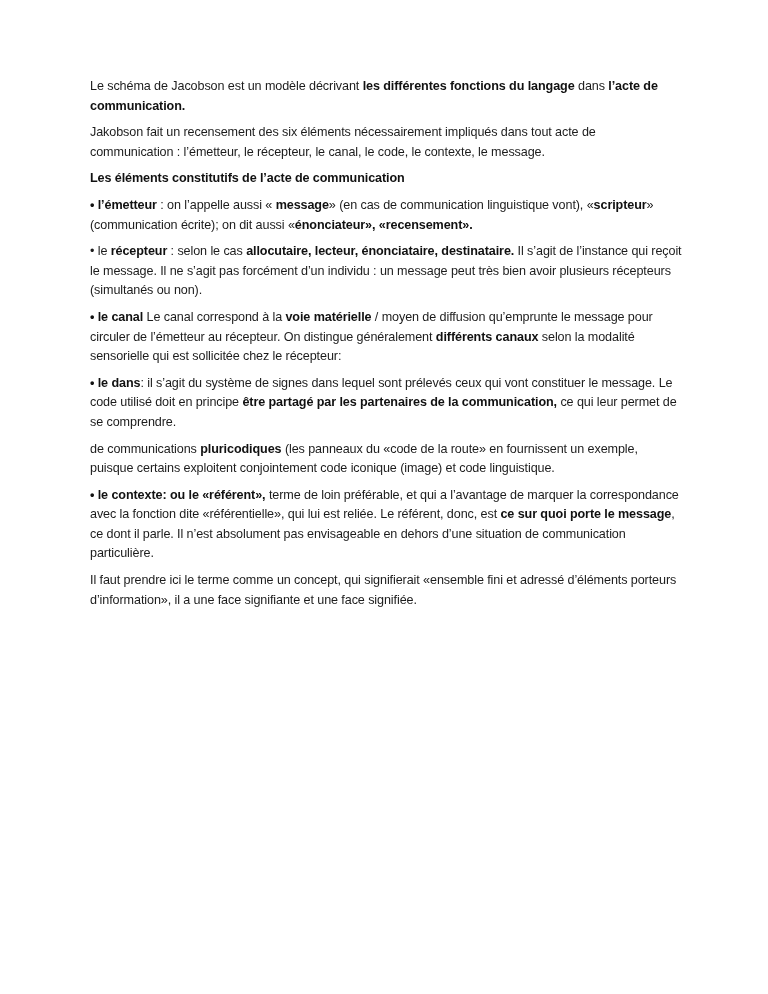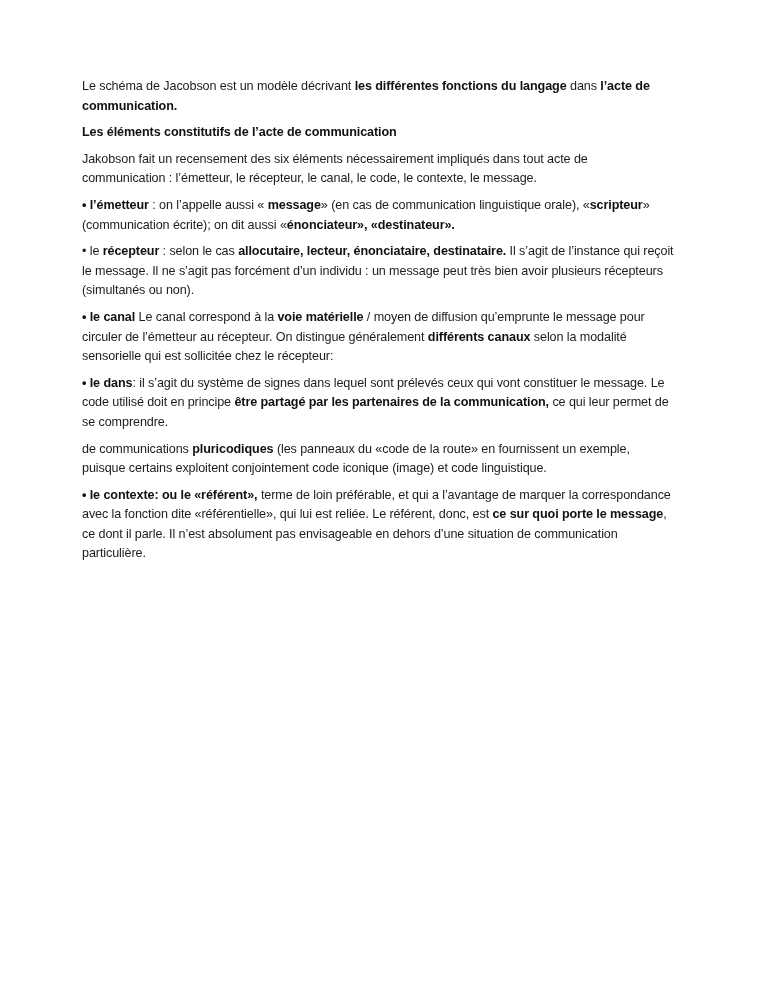--- a/index.html
+++ b/index.html
@@ -12,21 +12,21 @@
     position: relative;
     width: 768px;
     height: 994px;
     background: #ffffff;
     box-sizing: border-box;
     overflow: hidden;
   }
   .content {
     position: absolute;
     top: 77px;
-    left: 82px;
+    left: 90px;
     width: 592px;
     font-family: "Liberation Sans", sans-serif;
     font-size: 12.6px;
     line-height: 19.6px;
     letter-spacing: -0.1px;
     color: #1c1c1c;
     text-rendering: optimizeLegibility;
   }
   p.para {
     margin: 0 0 7px 0;
@@ -39,22 +39,23 @@
     font-weight: 700;
     color: #111111;
   }
 </style>
 </head>
 <body>
 
 <div class="page">
   <div class="content">
       <p class="para"><span>Le schéma de Jacobson est un modèle décrivant </span><span class="bold">les différentes fonctions du langage</span><span> dans </span><span class="bold">l’acte de communication.</span></p>
+      <p class="para"><span>Jakobson fait un recensement des six éléments nécessairement impliqués dans tout acte de communication : l’émetteur, le récepteur, le canal, le code, le contexte, le message.</span></p>
       <p class="para heading"><span class="bold">Les éléments constitutifs de l’acte de communication</span></p>
-      <p class="para"><span>Jakobson fait un recensement des six éléments nécessairement impliqués dans tout acte de communication : l’émetteur, le récepteur, le canal, le code, le contexte, le message.</span></p>
-      <p class="para"><span class="bold">• </span><span class="bold">l’émetteur</span><span> : on l’appelle aussi « </span><span class="bold">message</span><span>» (en cas de communication linguistique orale), «</span><span class="bold">scripteur</span><span>» (communication écrite); on dit aussi «</span><span class="bold">énonciateur», «destinateur».</span></p>
+      <p class="para"><span class="bold">• </span><span class="bold">l’émetteur</span><span> : on l’appelle aussi « </span><span class="bold">message</span><span>» (en cas de communication linguistique vont), «</span><span class="bold">scripteur</span><span>» (communication écrite); on dit aussi «</span><span class="bold">énonciateur», «recensement».</span></p>
       <p class="para"><span>• le </span><span class="bold">récepteur</span><span> : selon le cas </span><span class="bold">allocutaire, lecteur, énonciataire, destinataire.</span><span> Il s’agit de l’instance qui reçoit le message. Il ne s’agit pas forcément d’un individu : un message peut très bien avoir plusieurs récepteurs (simultanés ou non).</span></p>
       <p class="para"><span class="bold">• </span><span class="bold">le canal</span><span> Le canal correspond à la </span><span class="bold">voie matérielle</span><span> / moyen de diffusion qu’emprunte le message pour circuler de l’émetteur au récepteur. On distingue généralement </span><span class="bold">différents canaux</span><span> selon la modalité sensorielle qui est sollicitée chez le récepteur:</span></p>
       <p class="para"><span class="bold">• </span><span class="bold">le dans</span><span>: il s’agit du système de signes dans lequel sont prélevés ceux qui vont constituer le message. Le code utilisé doit en principe </span><span class="bold">être partagé par les partenaires de la communication,</span><span> ce qui leur permet de se comprendre.</span></p>
       <p class="para"><span>de communications </span><span class="bold">pluricodiques</span><span> (les panneaux du «code de la route» en fournissent un exemple, puisque certains exploitent conjointement code iconique (image) et code linguistique.</span></p>
       <p class="para"><span class="bold">• </span><span class="bold">le contexte: ou le «référent»,</span><span> terme de loin préférable, et qui a l’avantage de marquer la correspondance avec la fonction dite «référentielle», qui lui est reliée. Le référent, donc, est </span><span class="bold">ce sur quoi porte le message</span><span>, ce dont il parle. Il n’est absolument pas envisageable en dehors d’une situation de communication particulière.</span></p>
+      <p class="para"><span>Il faut prendre ici le terme comme un concept, qui signifierait «ensemble fini et adressé d’éléments porteurs d’information», il a une face signifiante et une face signifiée.</span></p>
     </div>
 </div>
 
 </body></html>

